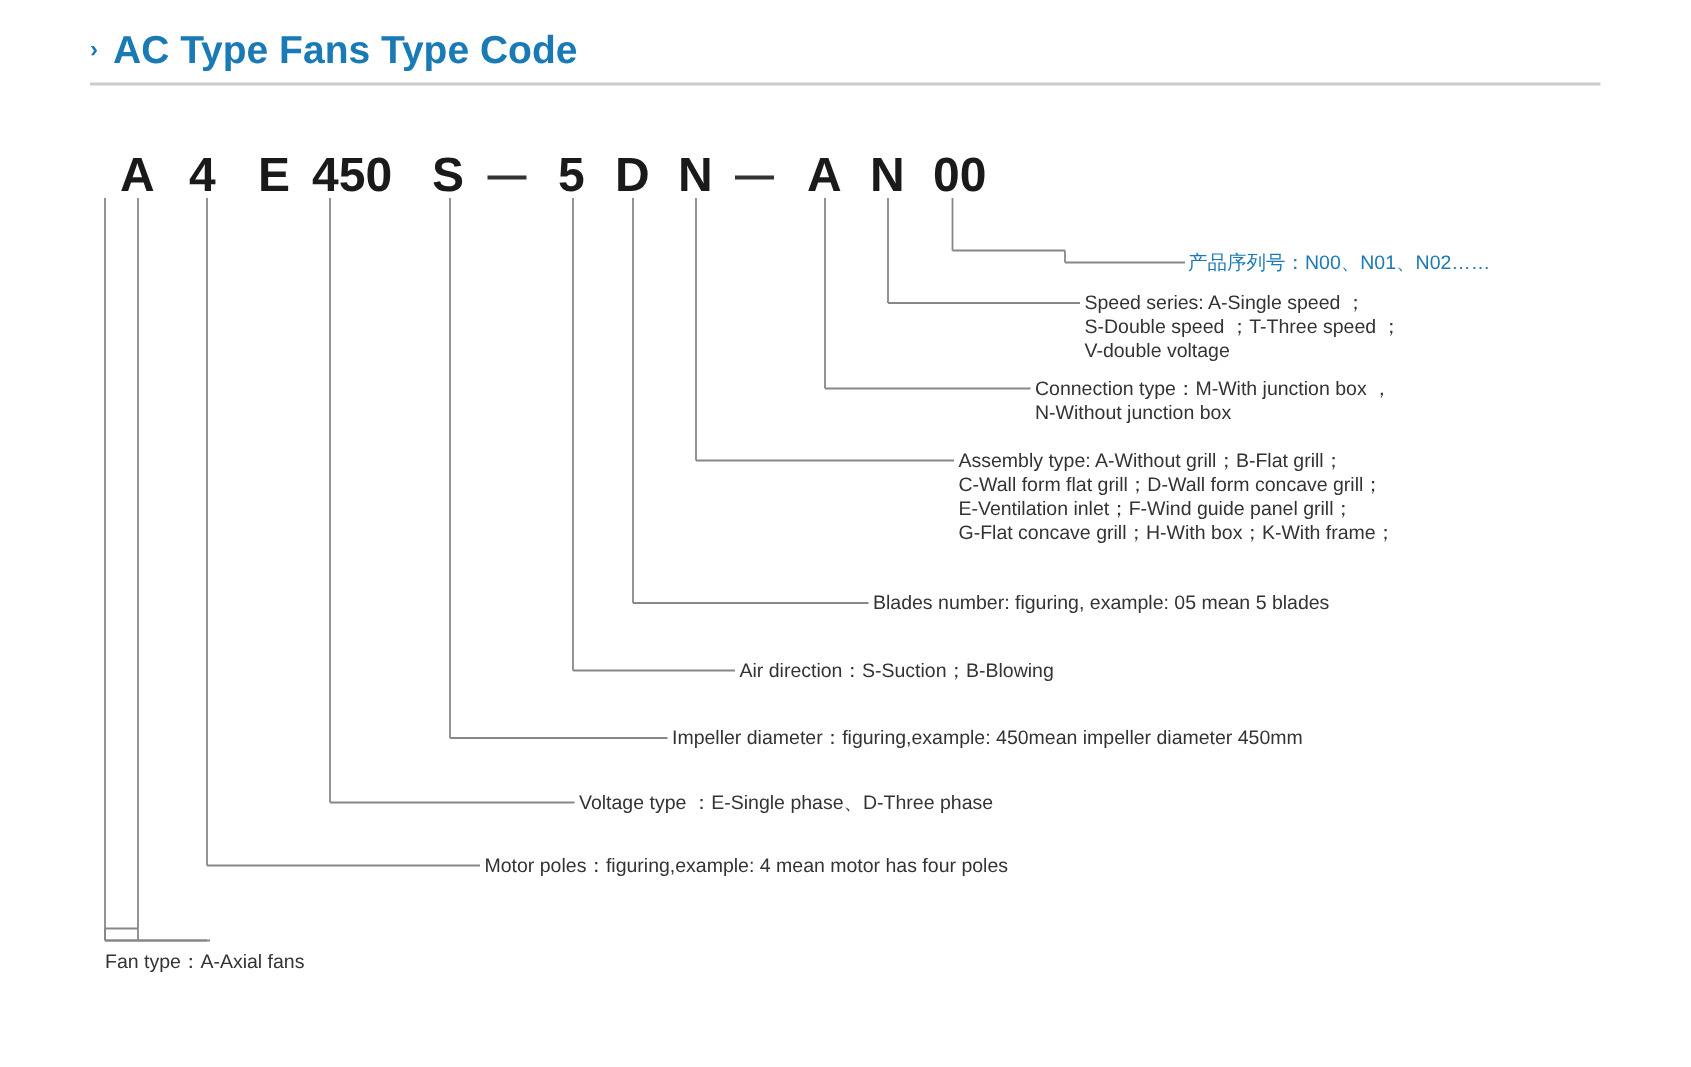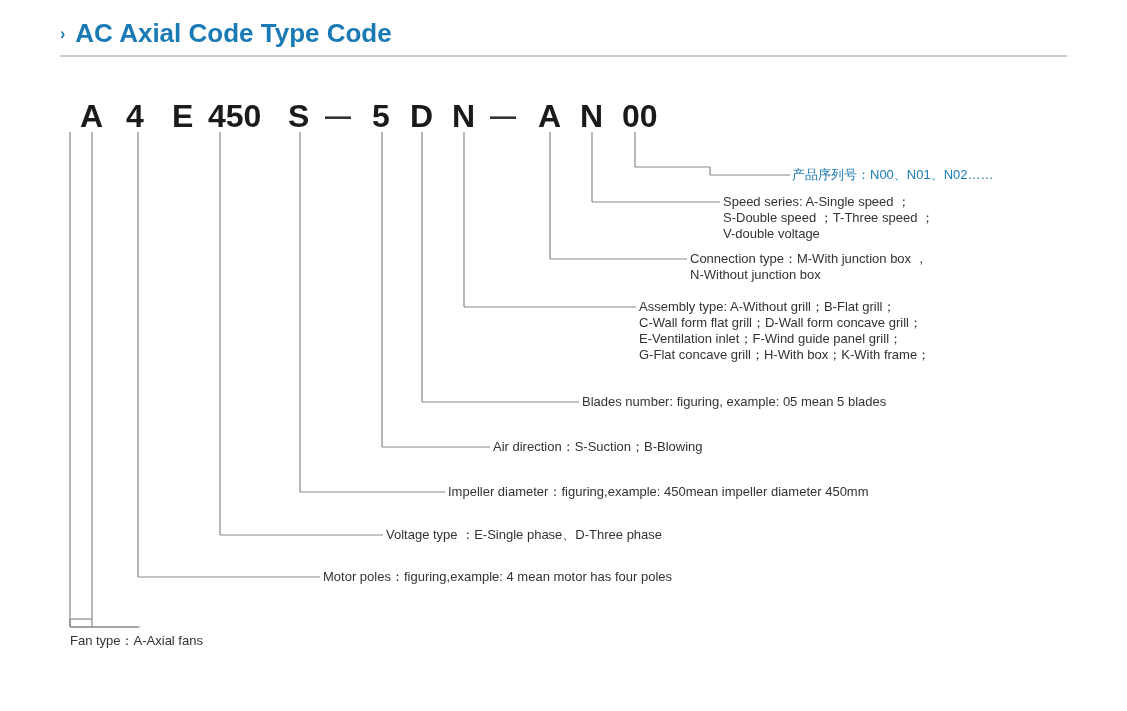--- a/index.html
+++ b/index.html
@@ -72,21 +72,21 @@
       font-weight: bold;
       fill: #1a1a1a;
     }
   </style>
 </head>
 <body>
 
 <div class="page-container">
   <div class="title-section">
     <span class="title-chevron">›</span>
-    <h1 class="page-title">AC Axial Code Type Code</h1>
+    <h1 class="page-title">AC Type Fans Type Code</h1>
   </div>
   <hr class="divider">
 
   <div class="diagram-area">
 
 
     <svg class="diagram-svg" viewBox="0 0 1007 600">
 
       <text x="20" y="60" class="code-label">A</text>
 

